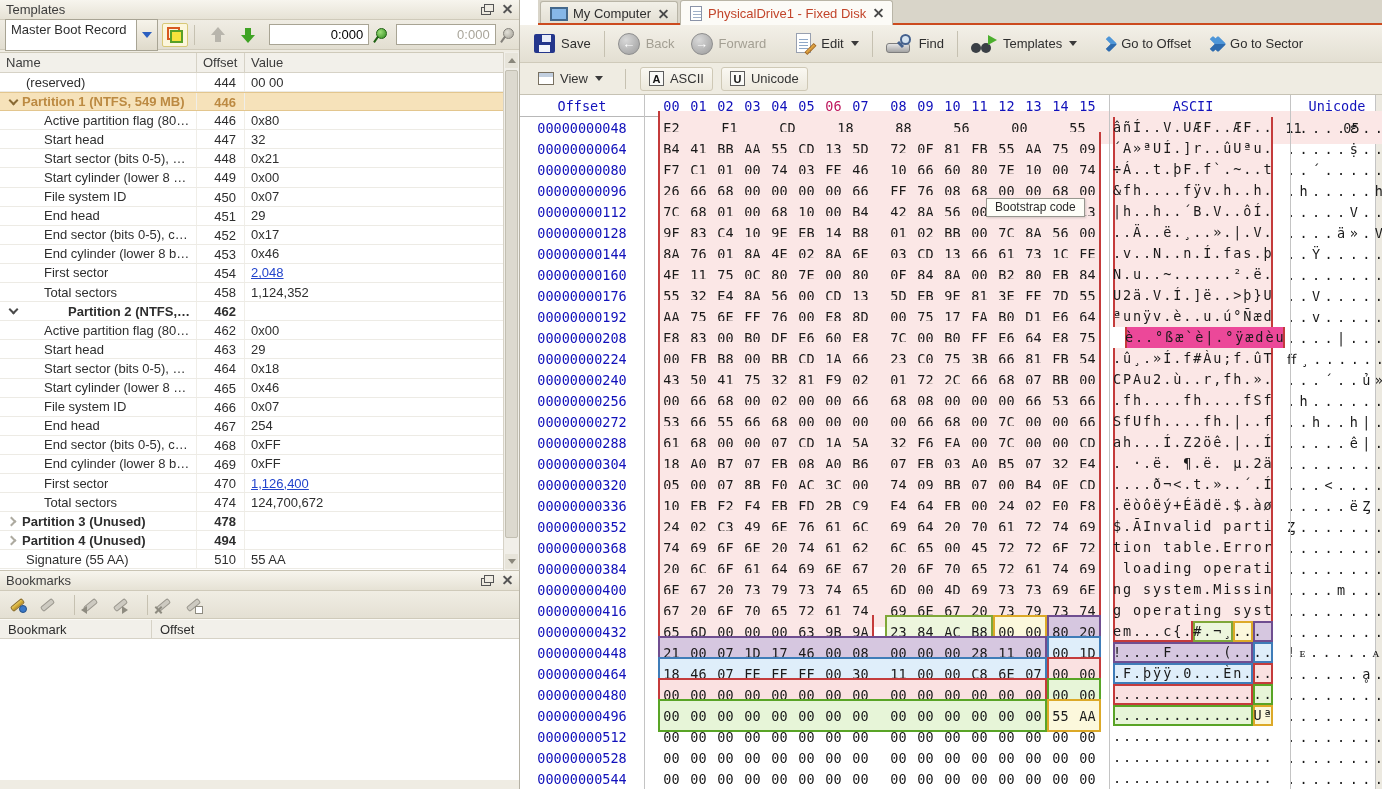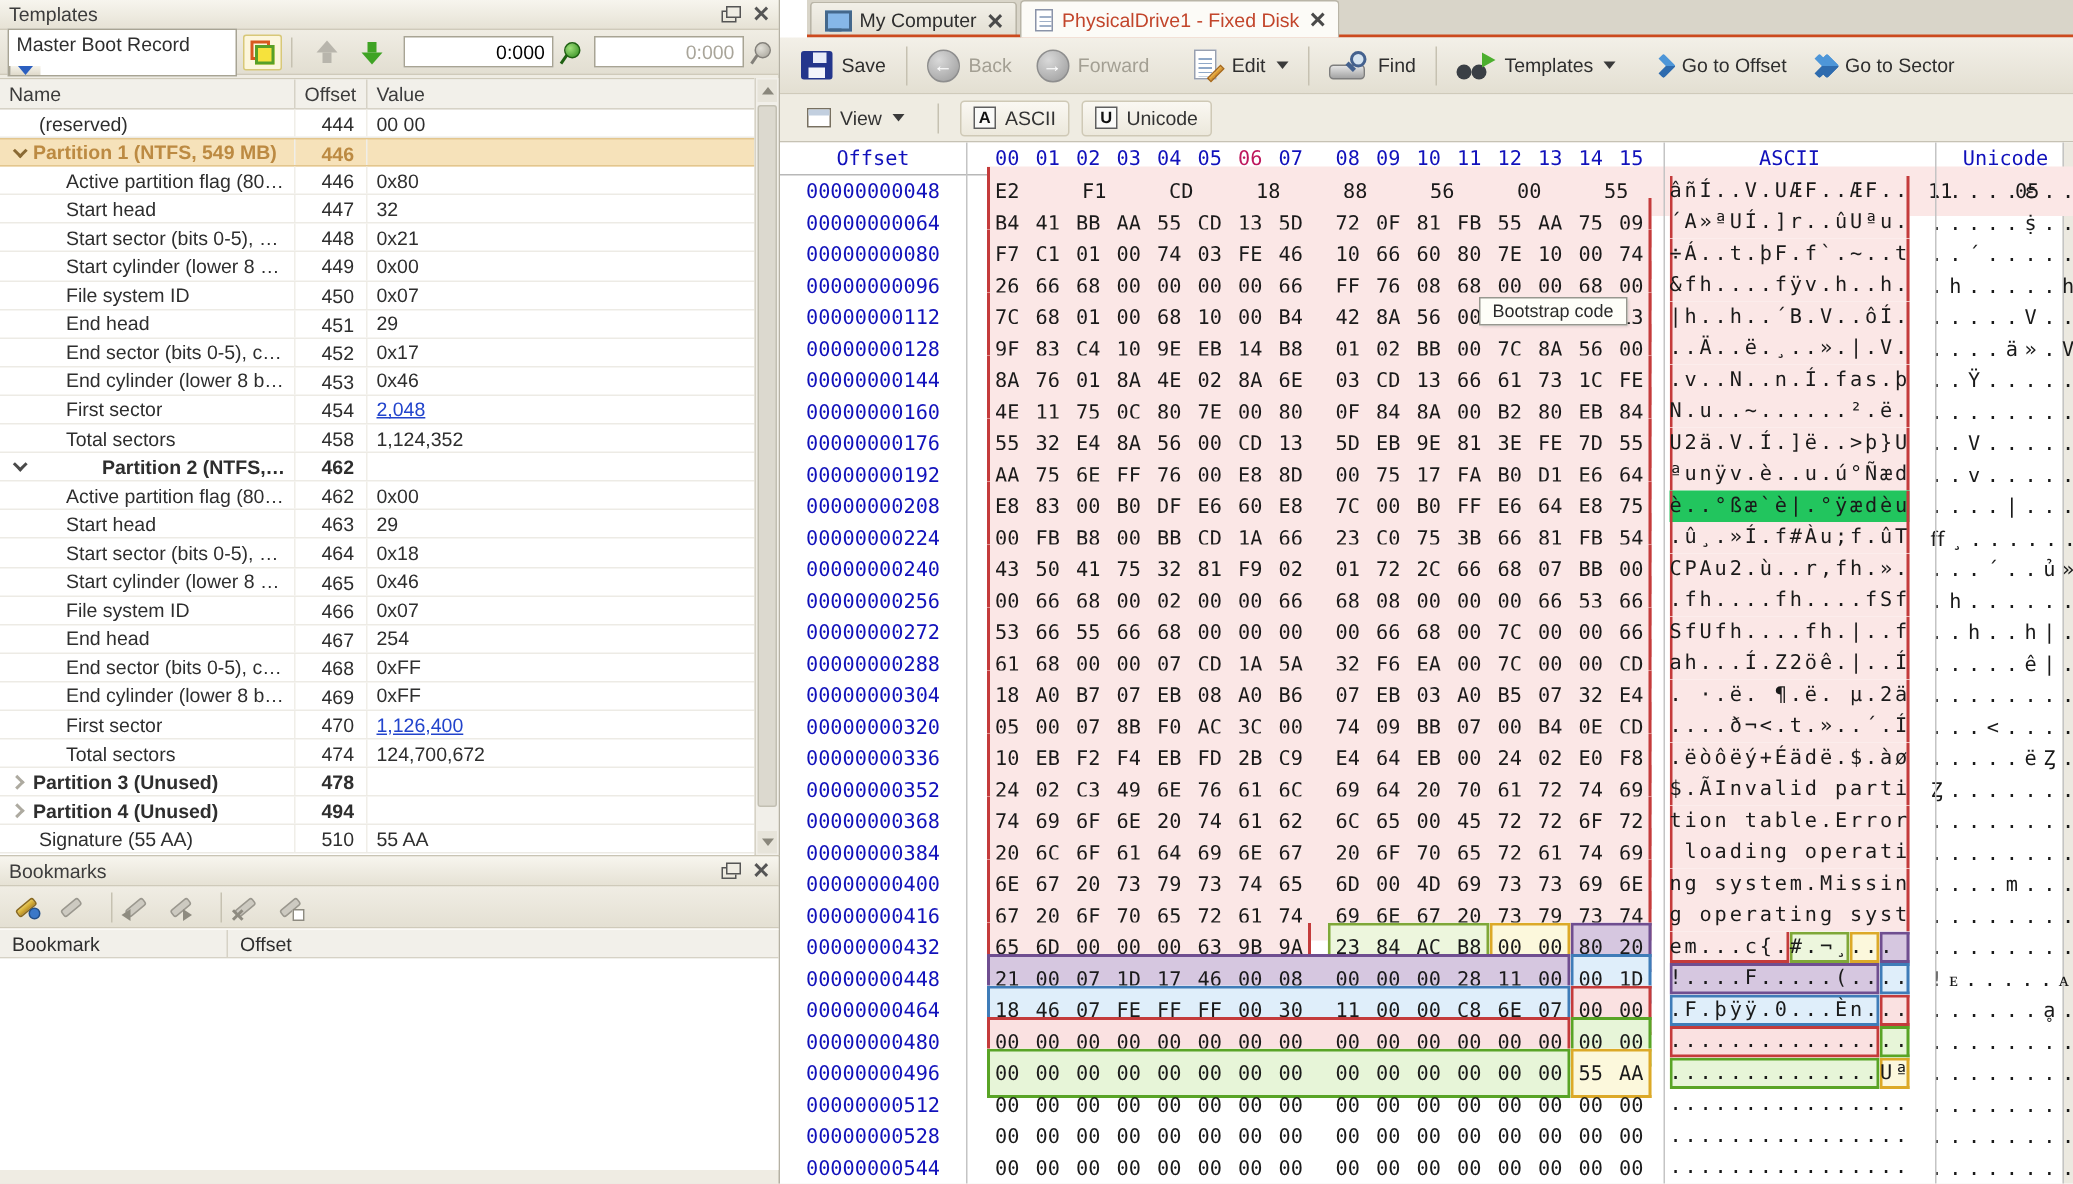--- a/index.html
+++ b/index.html
@@ -19,21 +19,21 @@
   .win-float { position:relative; width:13px; height:11px; margin-right:8px; cursor:pointer;}
   .win-float::before { content:""; position:absolute; left:0; bottom:0; width:8px; height:6px; border:1px solid #555;}
   .win-float::after  { content:""; position:absolute; right:0; top:0; width:8px; height:6px; border:1px solid #555; background:#EFECE3;}
   .win-close { position:relative; width:11px; height:11px; cursor:pointer;}
   .win-close::before,.win-close::after { content:""; position:absolute; left:0; top:4px; width:11px; height:2px; background:#555;}
   .win-close::before { transform:rotate(45deg);} .win-close::after { transform:rotate(-45deg);}
 
   
   #tpl-toolbar { height:30px; display:flex; align-items:center; padding:0 5px;
     background:linear-gradient(#F0EDE4,#E2DED1); border-bottom:1px solid #CFCABA;}
-  .combo { display:flex; width:172px; height:32px; border:1px solid #A8A494; background:#fff;flex-direction:column;}
+  .combo { display:flex; width:172px; height:32px; border:1px solid #A8A494; background:#fff;}
   .combo .combo-text { flex:1; padding:2px 5px; white-space:nowrap; overflow:hidden;}
   .combo .combo-btn { width:21px; background:linear-gradient(#F6F3EA,#DFDACB); border-left:1px solid #A8A494;
     display:flex; align-items:center; justify-content:center;}
   .tri-down-blue { width:0; height:0; border-left:5px solid transparent; border-right:5px solid transparent; border-top:6px solid #2B5FC0;}
   .tool-btn { height:24px; min-width:26px; display:flex; align-items:center; justify-content:center; margin-left:4px; border-radius:2px;}
   .tool-btn.toggled { background:#FCF6DC; border:1px solid #D8C878; }
   .squares-icon { position:relative; width:16px; height:16px; }
   .squares-icon::before { content:""; position:absolute; left:0; top:0; width:9px; height:9px; border:2px solid #D85820;}
   .squares-icon::after  { content:""; position:absolute; right:0; bottom:0; width:9px; height:9px; border:2px solid #58A028; background:#F6E23C;}
   .vsep { width:1px; height:20px; background:#C6C1B1; margin:0 6px; }
@@ -856,21 +856,21 @@
               <span class="hx-byte">00</span>
               <span class="hx-byte">B0</span>
               <span class="hx-byte">FF</span>
               <span class="hx-byte">E6</span>
               <span class="hx-byte">64</span>
               <span class="hx-byte">E8</span>
               <span class="hx-byte">75</span>
             </span>
           </span>
           <span class="hx-ascii">
-            <span style="background: #22c55e; box-shadow: rgb(196, 59, 59) 2px 0px 0px inset, rgb(196, 59, 59) -2px 0px 0px inset;">è..°ßæ`è|.°ÿædèu</span>
+            <span style="background: #ec4899; box-shadow: rgb(196, 59, 59) 2px 0px 0px inset, rgb(196, 59, 59) -2px 0px 0px inset; margin-left: 12px;">è..°ßæ`è|.°ÿædèu</span>
           </span>
           <span class="hx-uni">....|...</span>
         </div>
         <div class="hex-row">
           <span class="hx-off">00000000224</span>
           <span class="hx-bytes">
             <span class="hx-chunk" style="background: rgb(251, 231, 230); box-shadow: rgb(196, 59, 59) 2px 0px 0px inset, rgb(196, 59, 59) -2px 0px 0px inset;">
               <span class="hx-byte">00</span>
               <span class="hx-byte">FB</span>
               <span class="hx-byte">B8</span>

